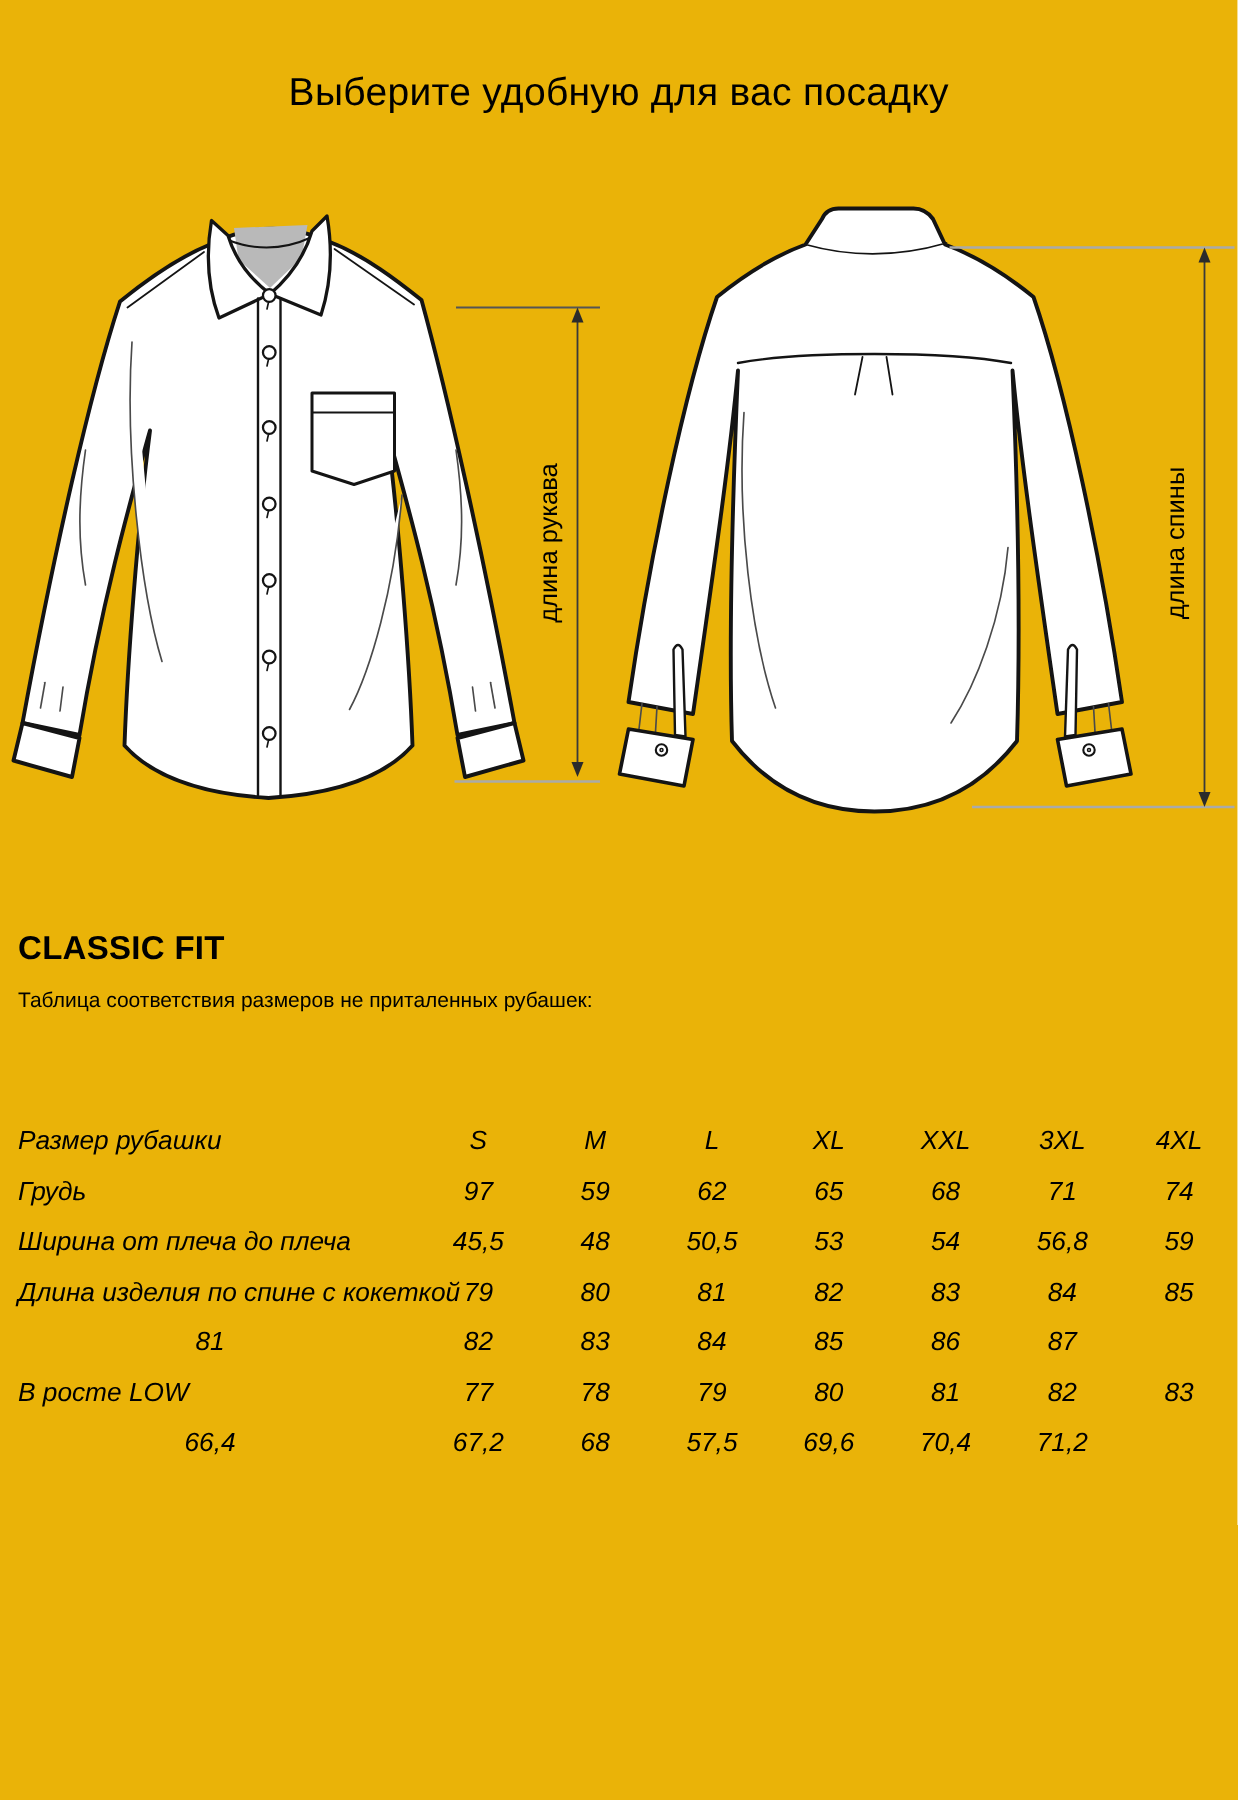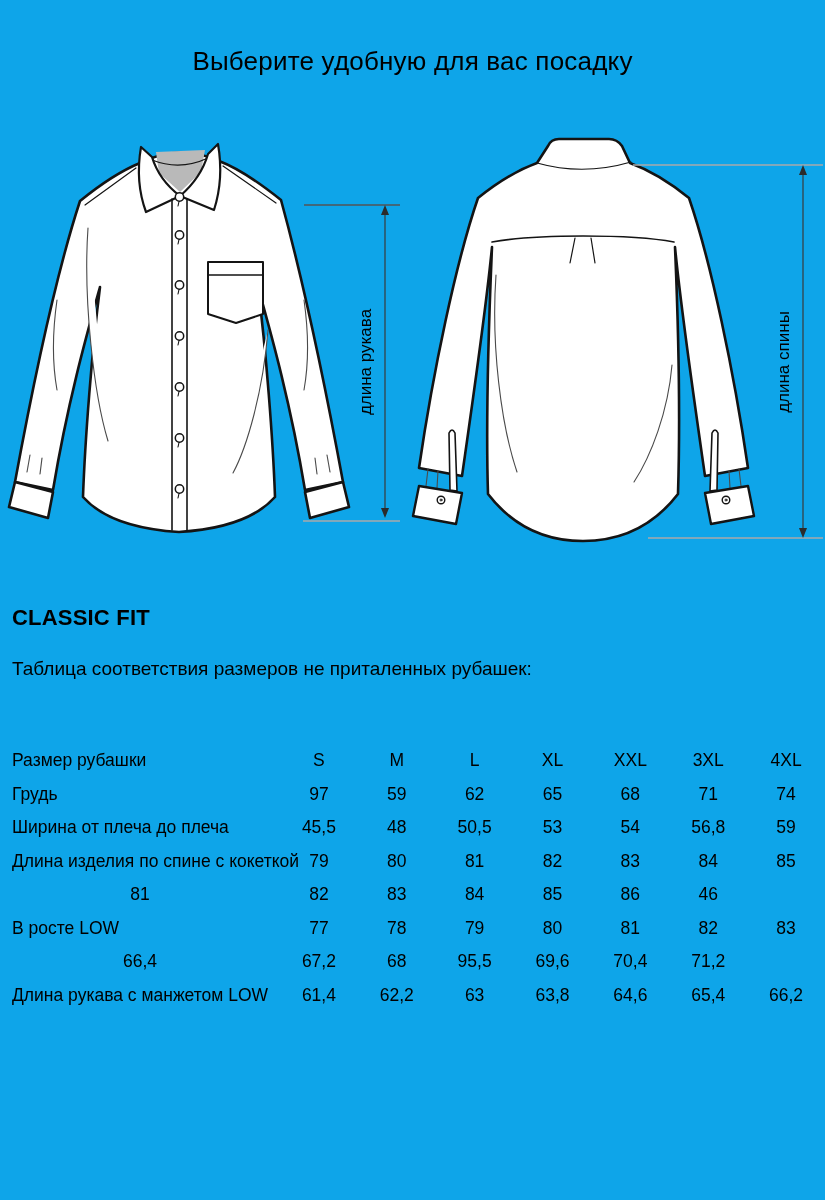--- a/index.html
+++ b/index.html
@@ -1,23 +1,23 @@
 <!DOCTYPE html>
 <html><head>
 <meta charset="utf-8">
 <style>
   html,body{margin:0;padding:0;background:#fff;}
   body{font-family:"Liberation Sans",sans-serif;color:#000;}
-  .page{position:relative;width:825px;height:1200px;background:#0ea5e9;overflow:hidden;}
+  .page{position:relative;width:825px;height:1200px;background:#eab308;overflow:hidden;}
   .title{position:absolute;top:46px;left:0;width:825px;text-align:center;
          font-size:26px;font-weight:400;letter-spacing:0.2px;}
   .shirt-svg{position:absolute;top:0;left:0;}
-  .fit-heading{position:absolute;top:605px;left:12px;font-size:22px;font-weight:700;letter-spacing:0.2px;}
-  .subtitle{position:absolute;top:658px;left:12px;font-size:19px;font-weight:400;}
-  .size-table{position:absolute;top:744px;left:0;width:825px;}
+  .fit-heading{position:absolute;top:619px;left:12px;font-size:22px;font-weight:700;letter-spacing:0.2px;}
+  .subtitle{position:absolute;top:658px;left:12px;font-size:14px;font-weight:400;}
+  .size-table{position:absolute;top:744px;left:0;width:825px;font-style:italic;}
   .size-row{display:grid;grid-template-columns:280px repeat(7,1fr);height:33.5px;align-items:center;}
   .size-row .label{padding-left:12px;font-size:17.5px;white-space:nowrap;}
   .size-row .value{font-size:17.5px;text-align:center;white-space:nowrap;}
   svg text{font-family:"Liberation Sans",sans-serif;font-size:17px;fill:#000;}
 </style>
 </head>
 <body>
 
 <div class="page">
 
@@ -215,54 +215,43 @@
         </div>
 
   <div class="size-row">
 
   <div class="cell value">81</div>
           <div class="cell value">82</div>
           <div class="cell value">83</div>
           <div class="cell value">84</div>
           <div class="cell value">85</div>
           <div class="cell value">86</div>
-          <div class="cell value">46</div>
+          <div class="cell value">87</div>
         </div>
 
   <div class="size-row">
     <div class="cell label">В росте LOW</div>
 
   <div class="cell value">77</div>
           <div class="cell value">78</div>
           <div class="cell value">79</div>
           <div class="cell value">80</div>
           <div class="cell value">81</div>
           <div class="cell value">82</div>
           <div class="cell value">83</div>
         </div>
 
 
   <div class="size-row">
 
   <div class="cell value">66,4</div>
           <div class="cell value">67,2</div>
           <div class="cell value">68</div>
-          <div class="cell value">95,5</div>
+          <div class="cell value">57,5</div>
           <div class="cell value">69,6</div>
           <div class="cell value">70,4</div>
           <div class="cell value">71,2</div>
         </div>
 
-  <div class="size-row">
-    <div class="cell label">Длина рукава с манжетом LOW</div>
-
-  <div class="cell value">61,4</div>
-          <div class="cell value">62,2</div>
-          <div class="cell value">63</div>
-          <div class="cell value">63,8</div>
-          <div class="cell value">64,6</div>
-          <div class="cell value">65,4</div>
-          <div class="cell value">66,2</div>
-        </div>
 </div>
   </div>
 
 </div>
 
 </body></html>

